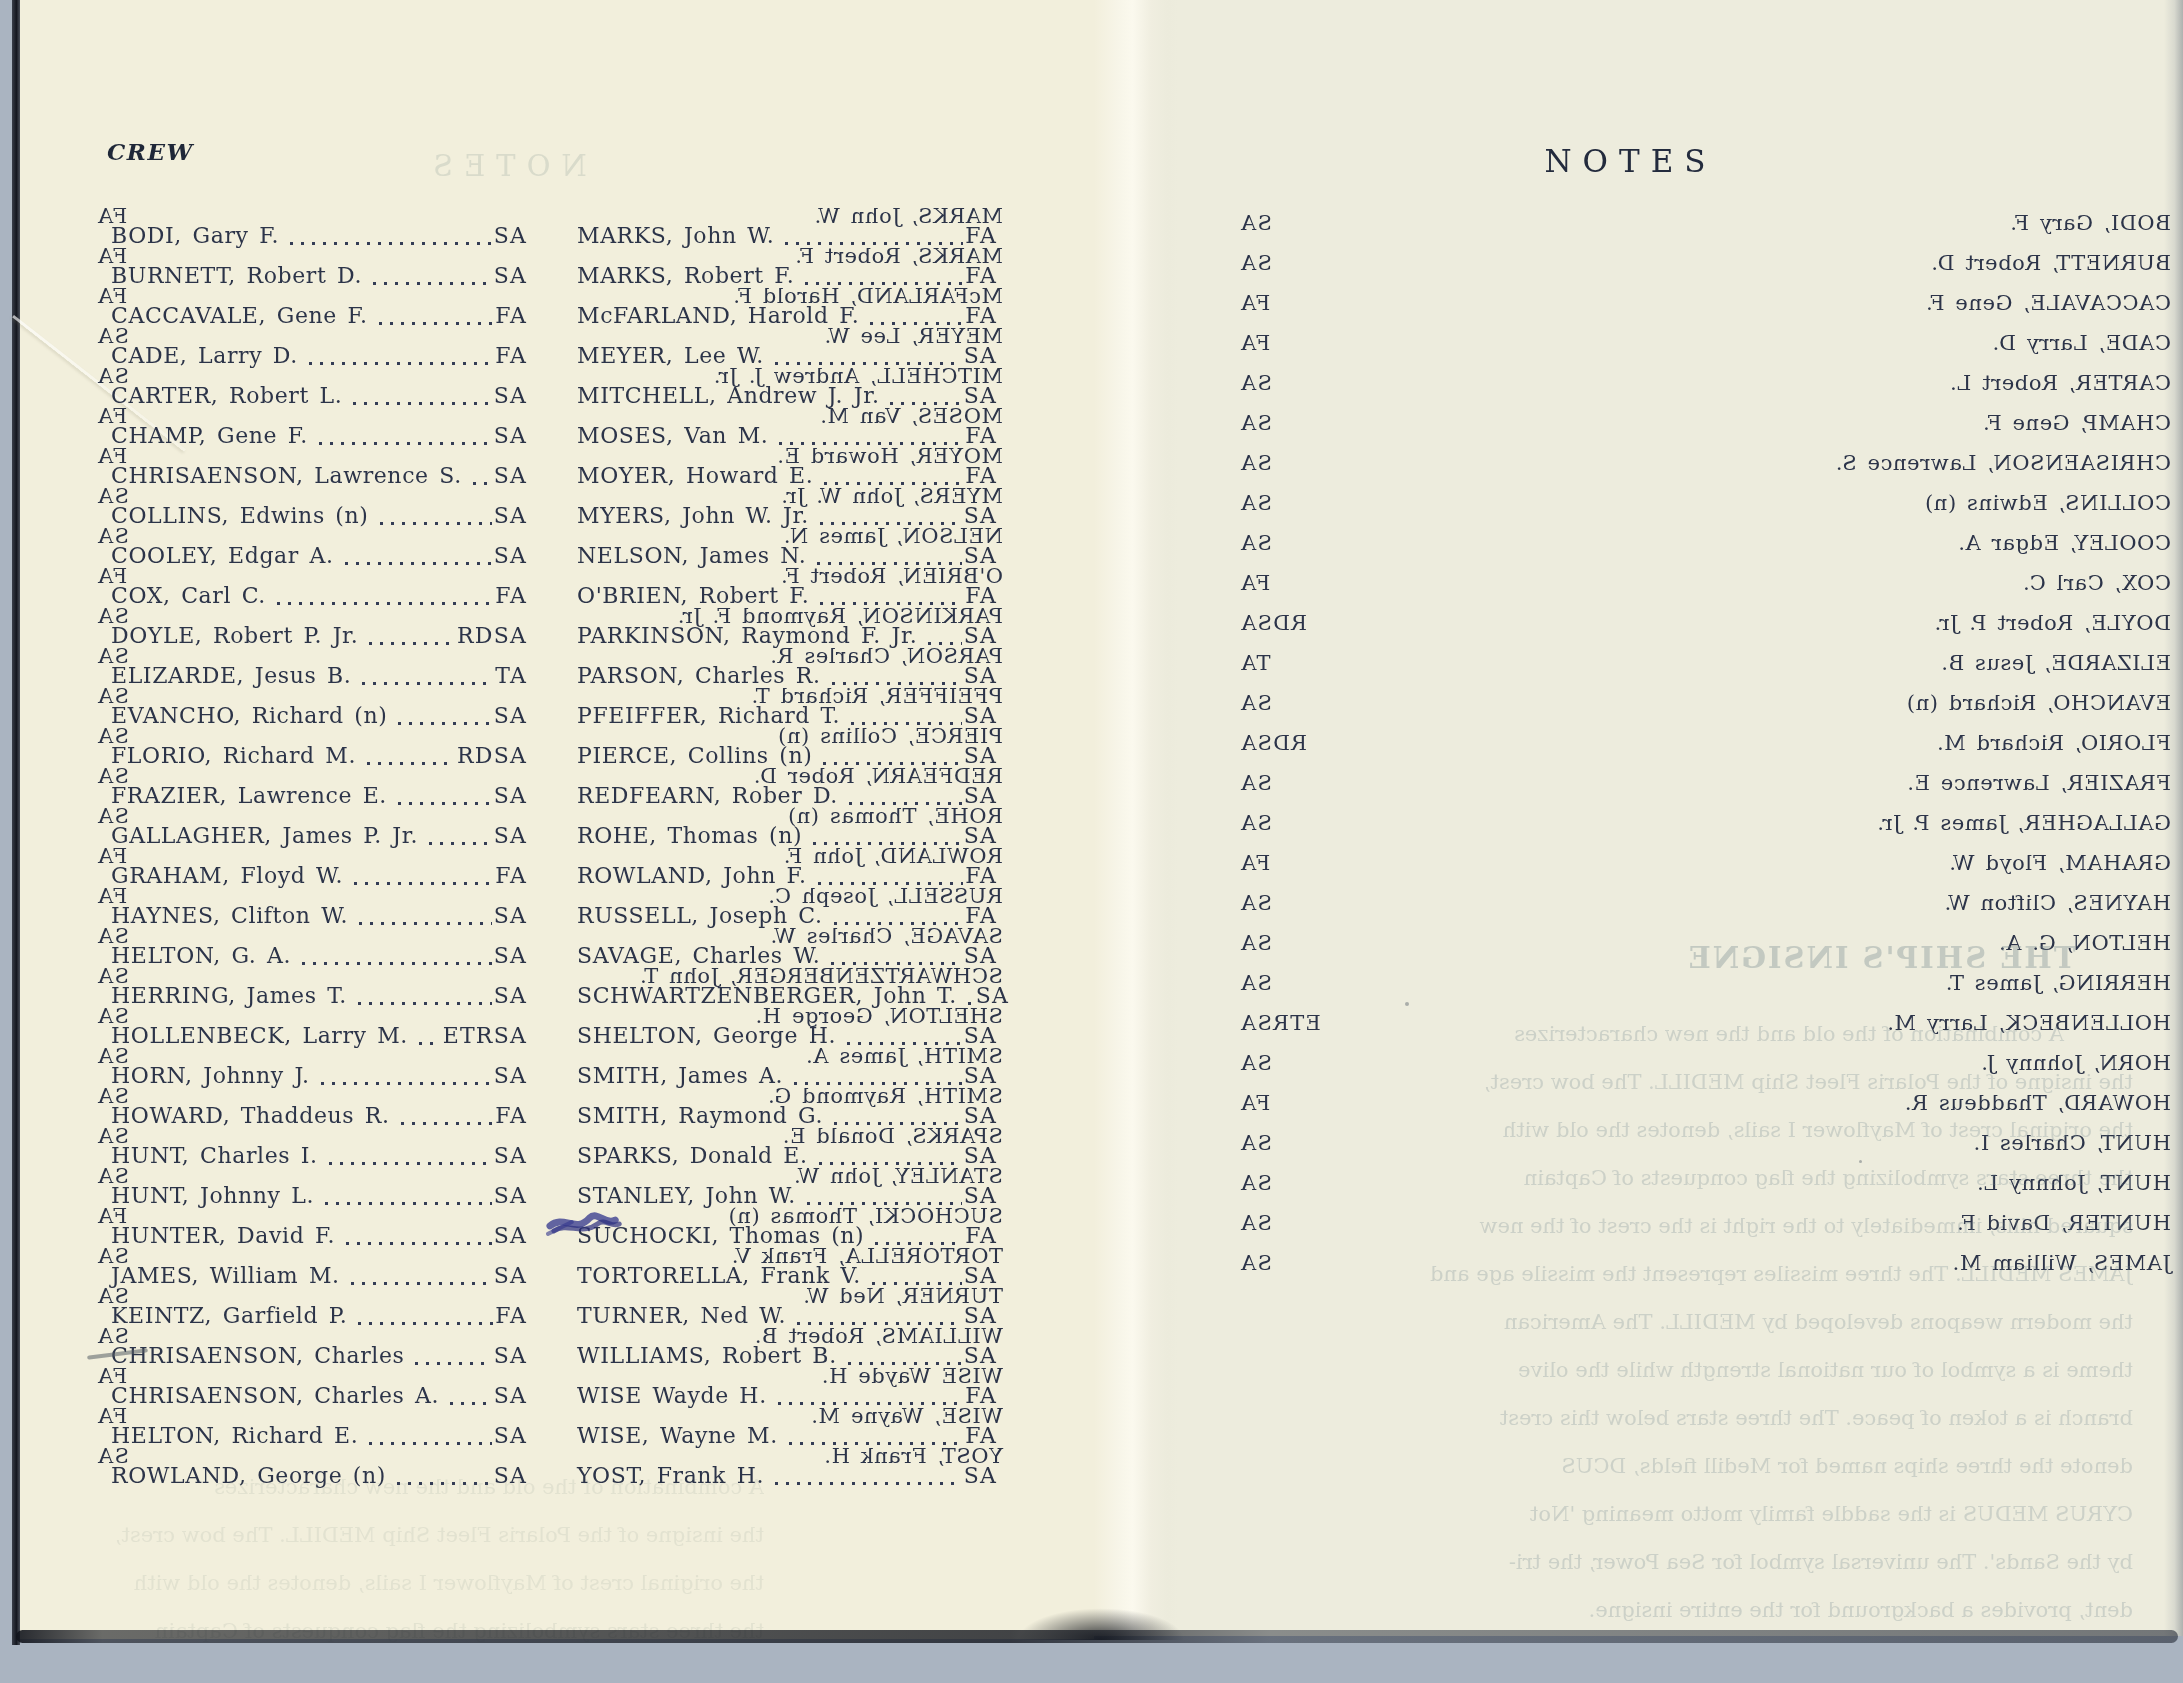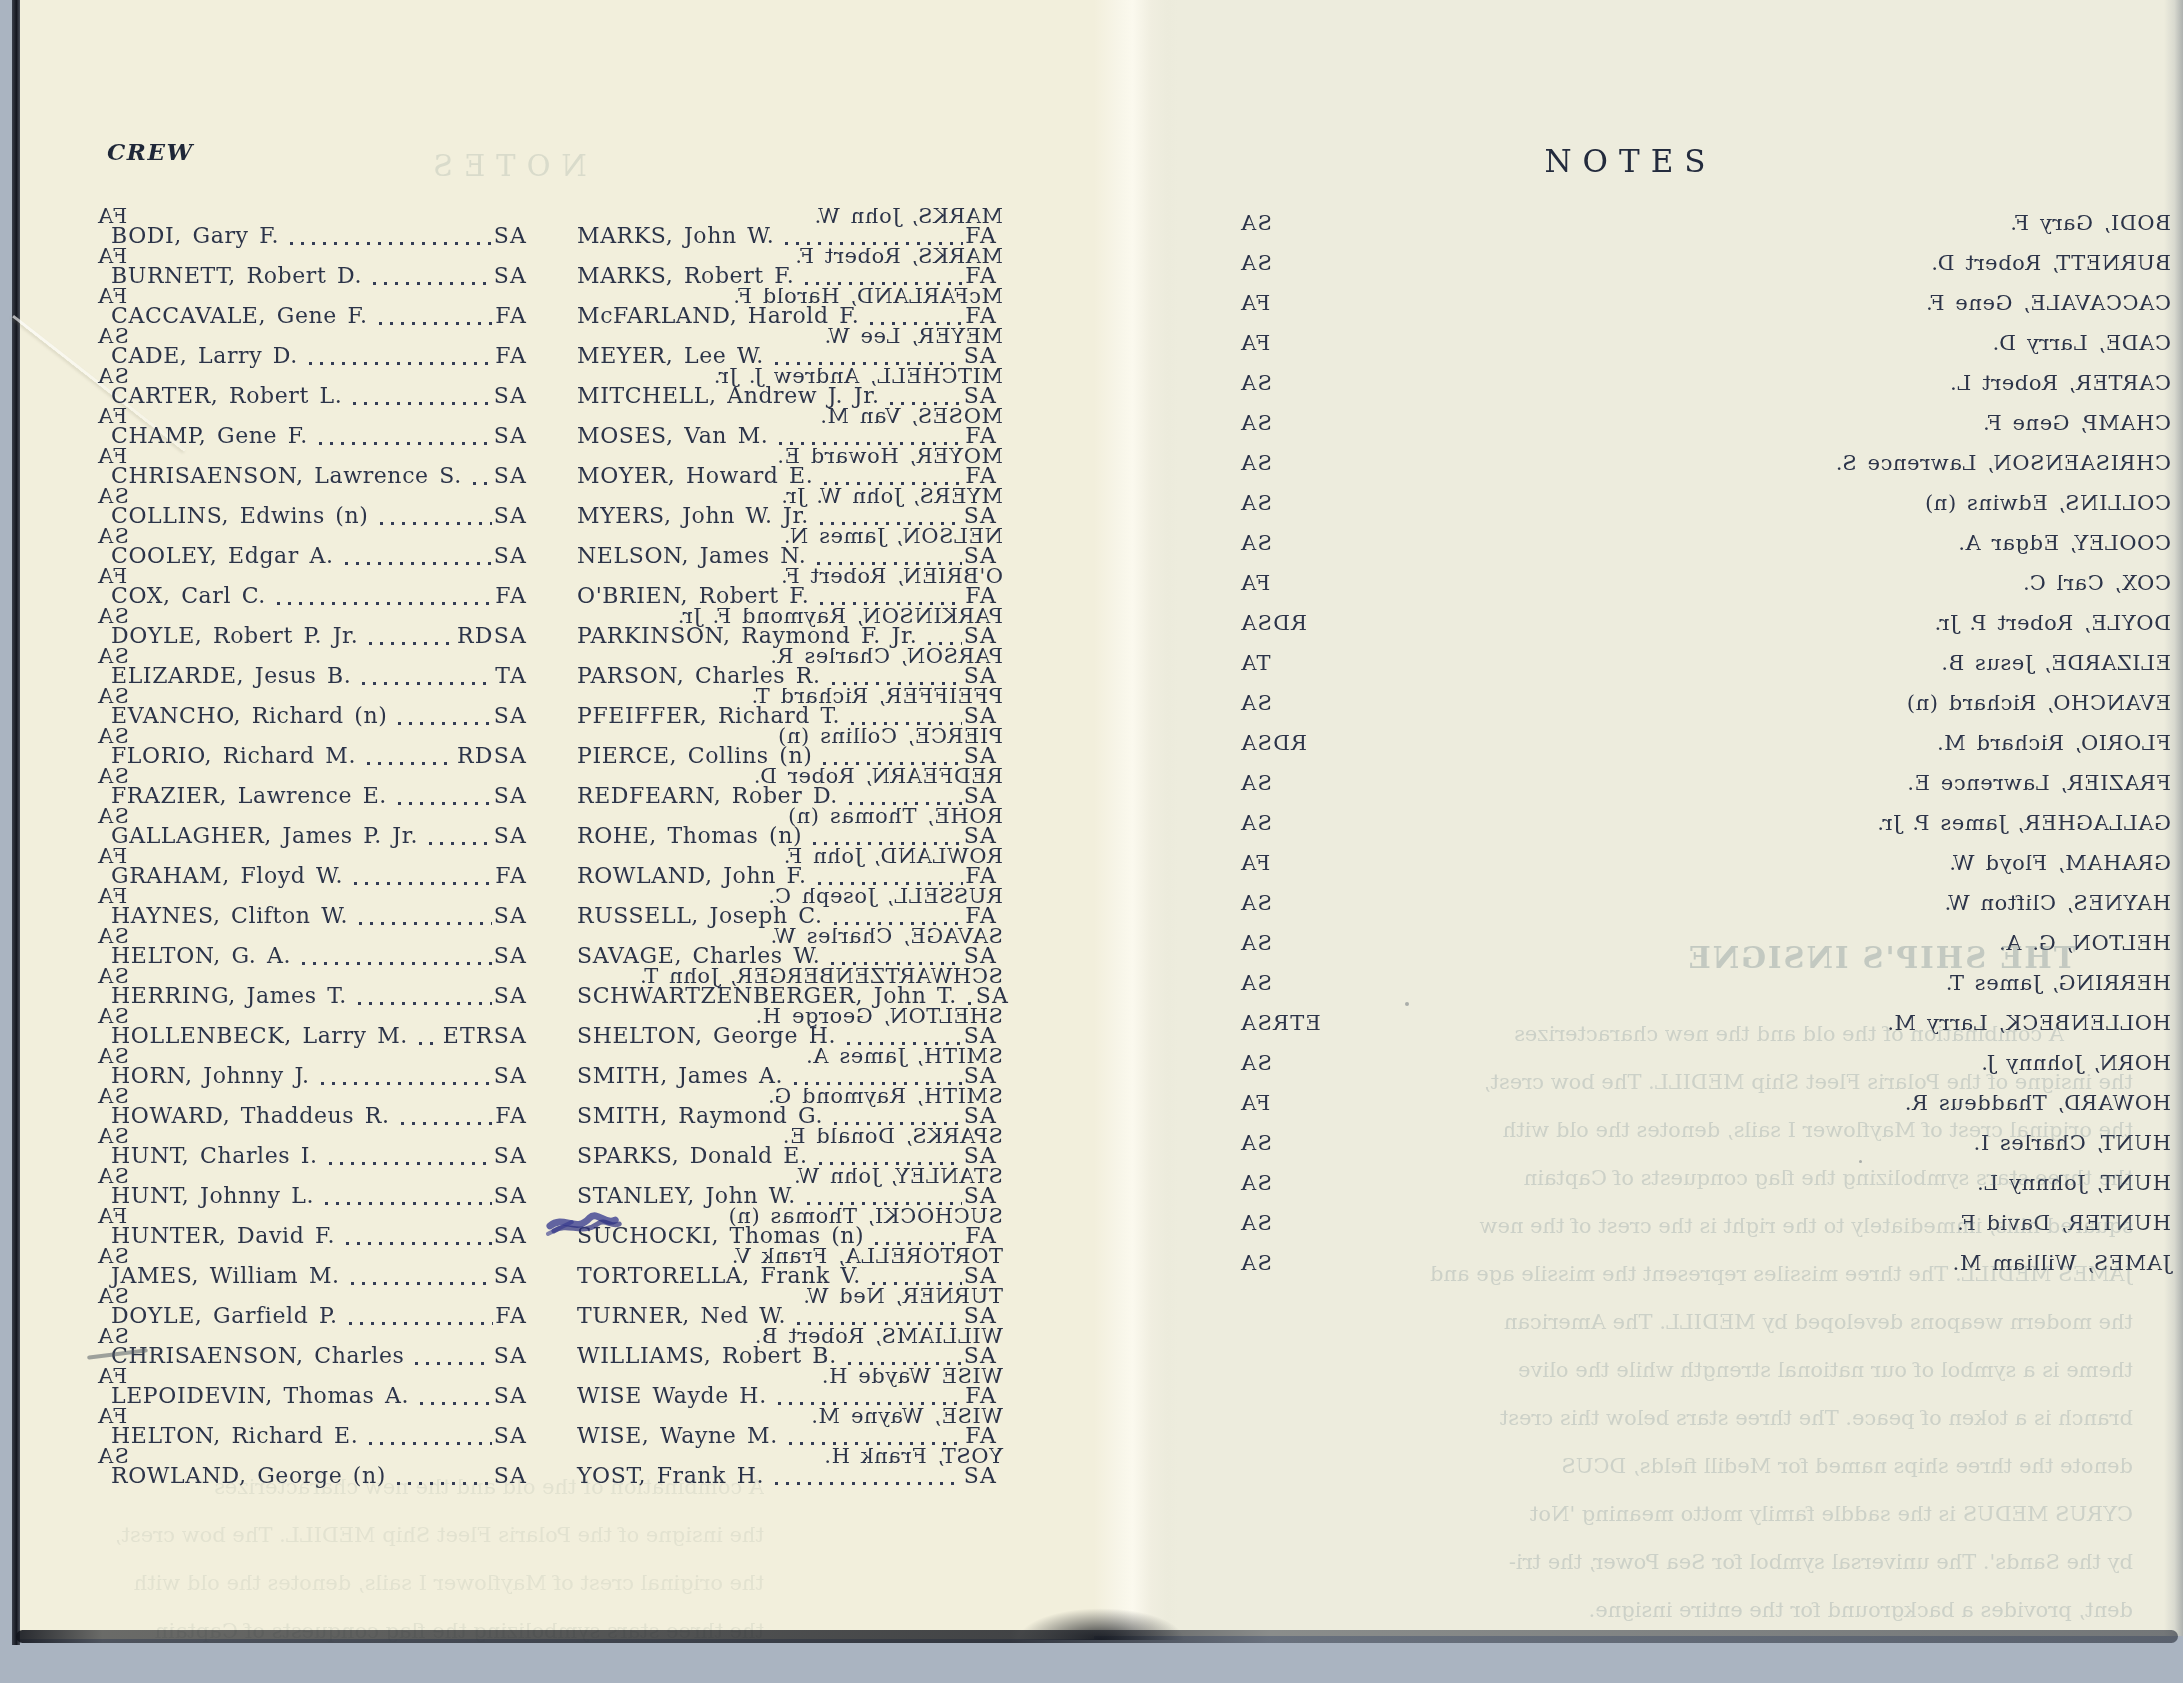--- a/index.html
+++ b/index.html
@@ -533,31 +533,31 @@
         <span class="nm">HUNTER, David F.</span>
         <span class="ld"></span>
         <span class="rk">SA</span>
       </div>
       <div class="crew-row">
         <span class="nm">JAMES, William M.</span>
         <span class="ld"></span>
         <span class="rk">SA</span>
       </div>
       <div class="crew-row">
-        <span class="nm">DOYLE, Garfield P.</span>
+        <span class="nm">KEINTZ, Garfield P.</span>
         <span class="ld"></span>
         <span class="rk">FA</span>
       </div>
       <div class="crew-row">
         <span class="nm">CHRISAENSON, Charles</span>
         <span class="ld"></span>
         <span class="rk">SA</span>
       </div>
       <div class="crew-row">
-        <span class="nm">LEPOIDEVIN, Thomas A.</span>
+        <span class="nm">CHRISAENSON, Charles A.</span>
         <span class="ld"></span>
         <span class="rk">SA</span>
       </div>
       <div class="crew-row">
         <span class="nm">HELTON, Richard E.</span>
         <span class="ld"></span>
         <span class="rk">SA</span>
       </div>
       <div class="crew-row">
         <span class="nm">ROWLAND, George (n)</span>

